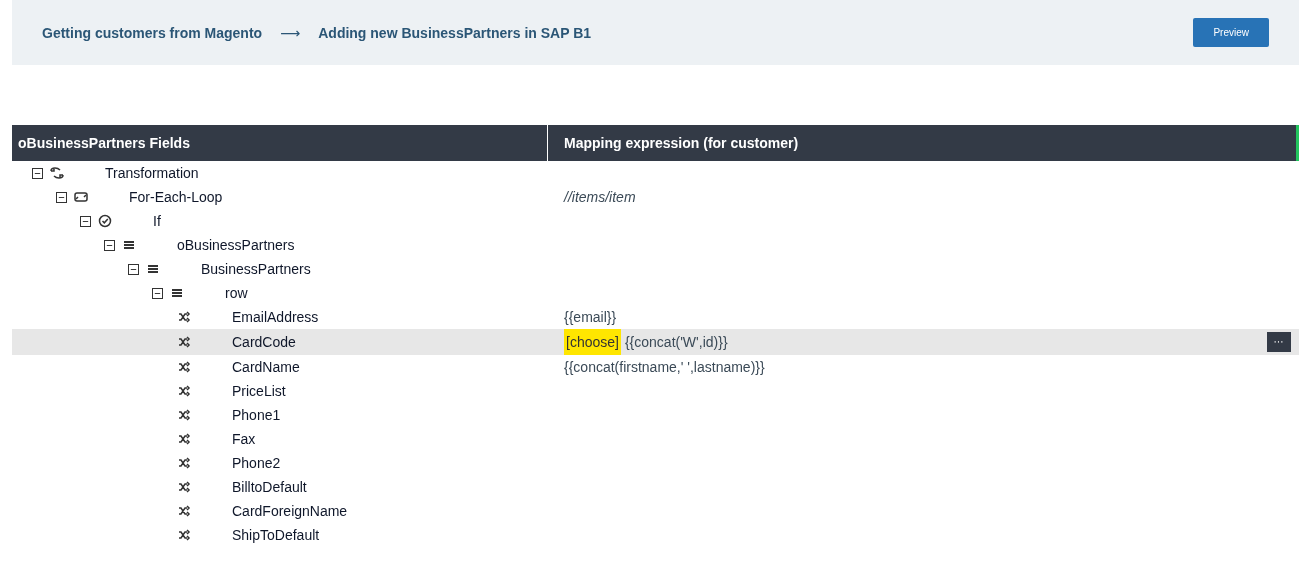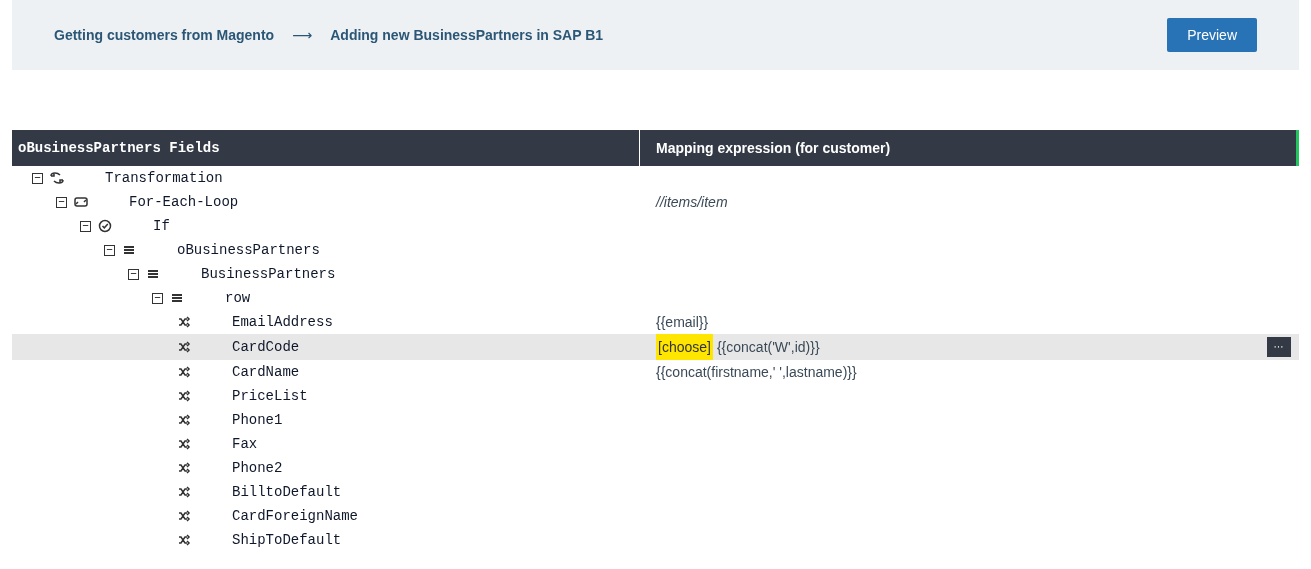--- a/index.html
+++ b/index.html
@@ -6,21 +6,21 @@
   body {
     margin: 0;
     font-family: "Segoe UI", Arial, sans-serif;
     font-size: 14px;
     color: #333;
     background: #fff;
     width: 1311px;
   }
   .header-bar {
     background: #edf1f4;
-    padding: 18px 42px;
+    padding: 18px 30px;
     display: flex;
     align-items: center;
     justify-content: space-between;
     margin: 0 12px 60px 12px;
   }
   .breadcrumb {
     display: flex;
     align-items: center;
     gap: 18px;
     color: #2b5676;
@@ -29,37 +29,36 @@
   .breadcrumb-arrow {
     color: #2b5676;
     font-size: 14px;
     font-weight: normal;
   }
   .preview-btn {
     background: #2873b6;
     color: #fff;
     border: none;
     padding: 9px 20px;
-    font-size: 14px;
+    font-size: 10px;
     cursor: pointer;
     border-radius: 2px;
   }
   .table-wrapper { margin: 0 12px; }
   .table-header {
     display: flex;
     background: #333a46;
     color: #fff;
     font-weight: 600;
     font-size: 14px;
   }
   .col-left {
-    width: 628px;
+    width: 536px;
     padding: 10px 6px;
     border-right: 1px solid #fff;
-    font-family: Liberation Mono, monospace;
   }
   .col-right {
     flex: 1;
     padding: 10px 6px 10px 16px;
     border-right: 3px solid #22c55e;
   }
   .row {
     display: flex;
     align-items: center;
     line-height: 24px;

